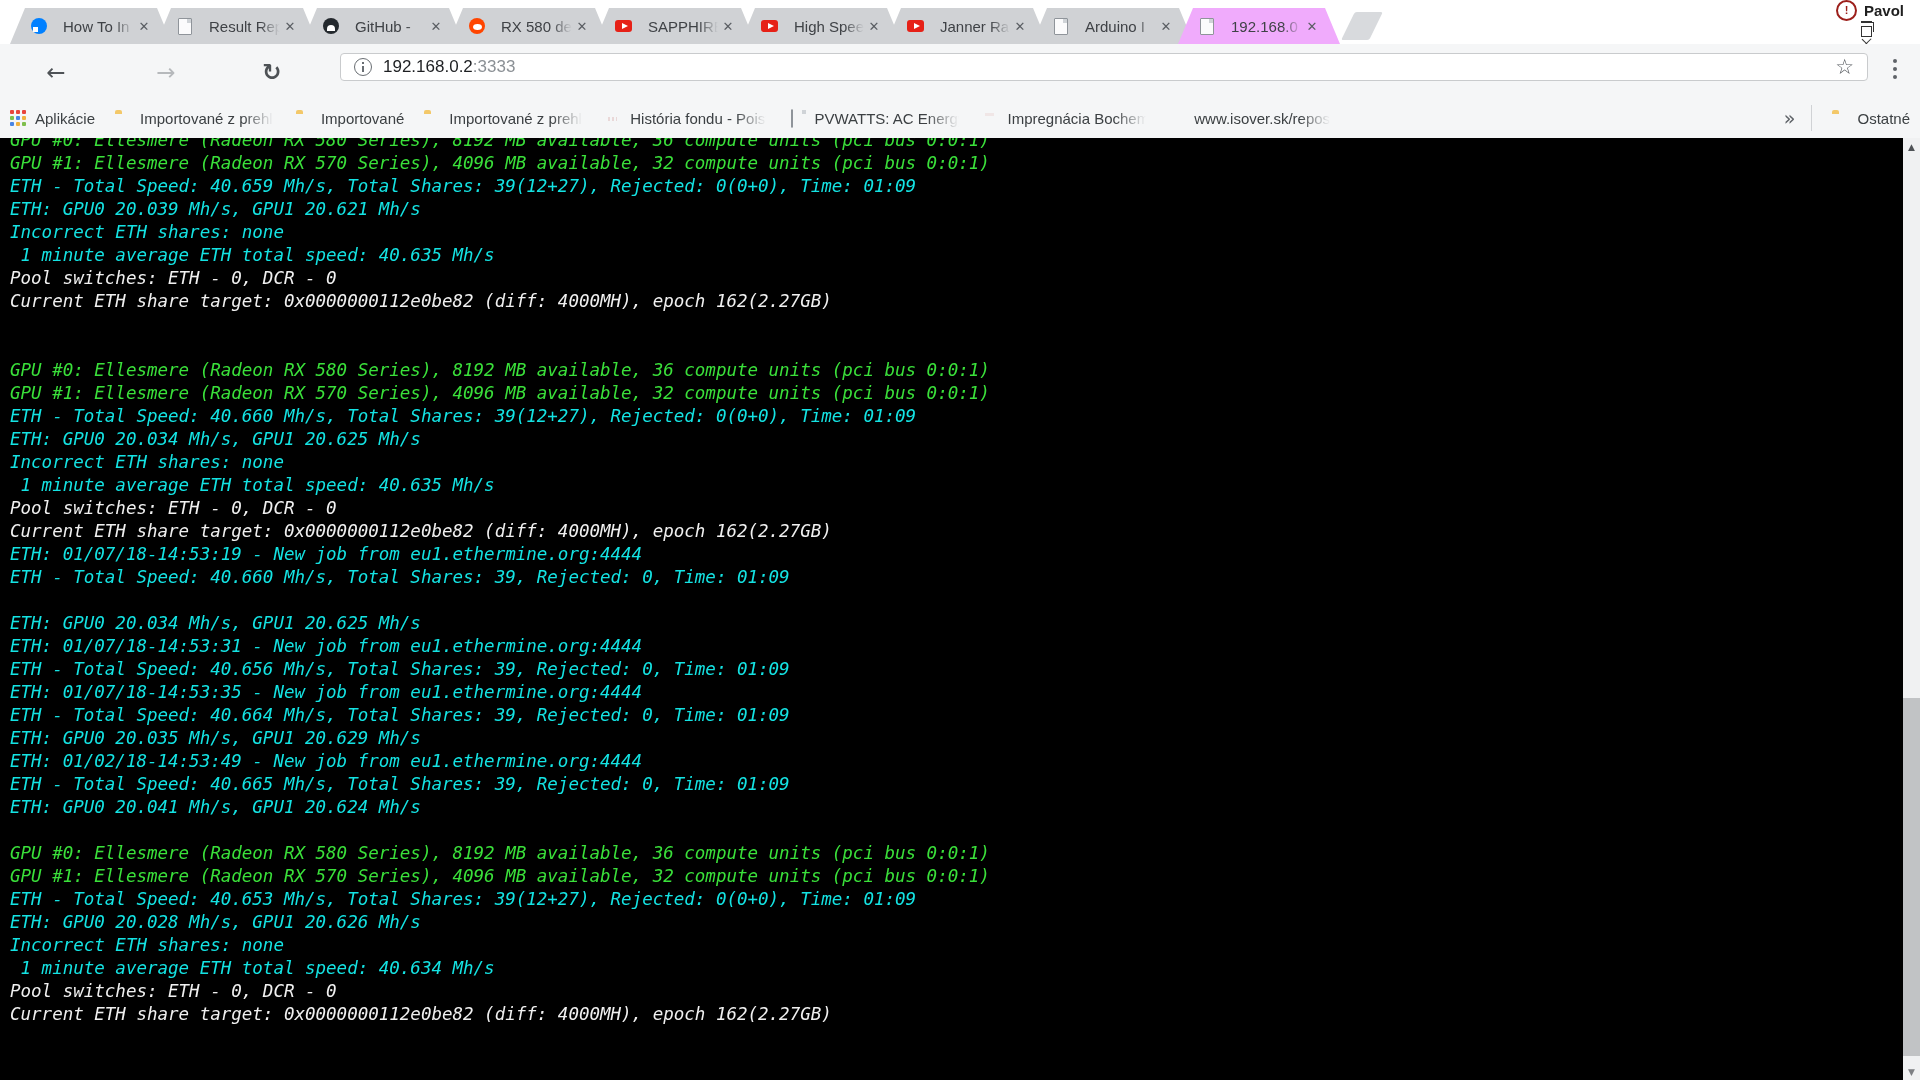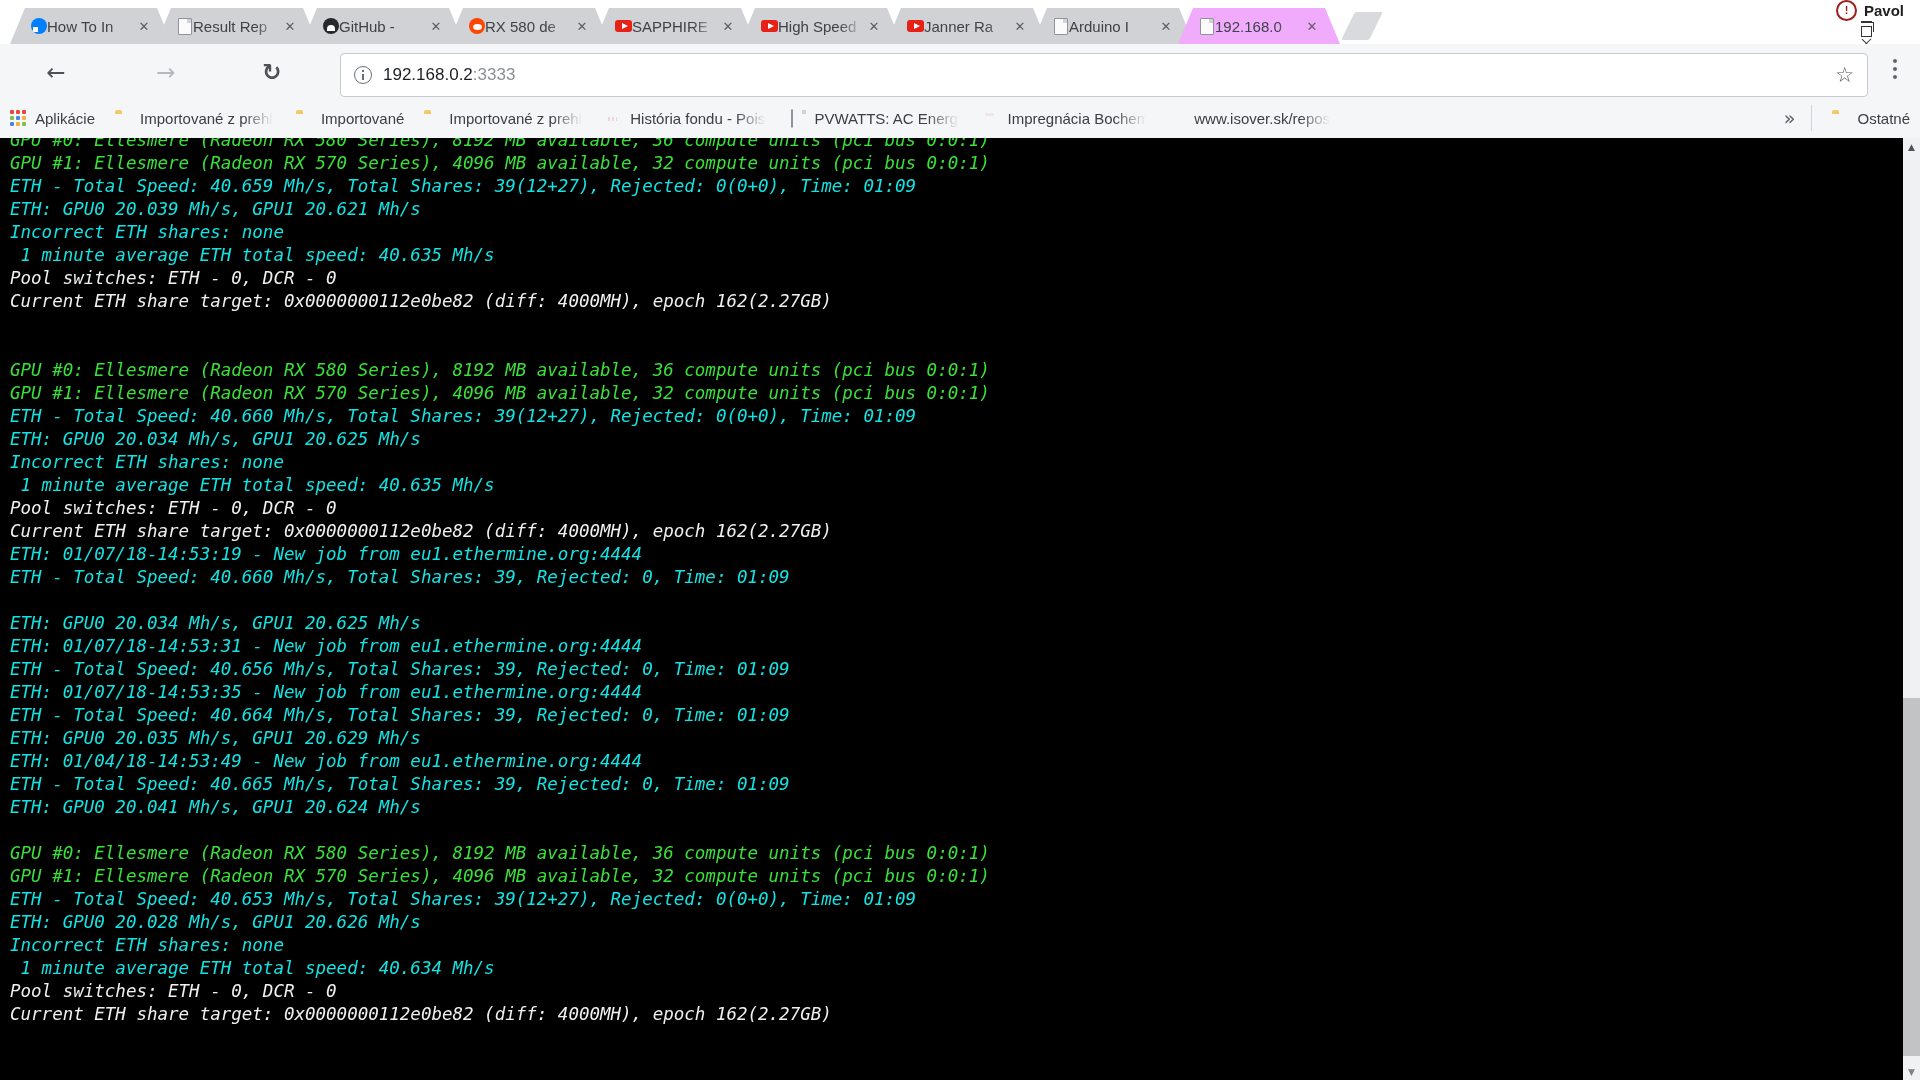--- a/index.html
+++ b/index.html
@@ -6,21 +6,21 @@
   body{width:1920px;height:1080px;overflow:hidden;background:#000;font-family:"Liberation Sans",sans-serif;-webkit-font-smoothing:antialiased;}
   .browser{position:absolute;inset:0;}
 
   
   .tabstrip{position:absolute;top:0;left:0;right:0;height:44px;background:#fff;}
   .tabs{position:absolute;left:10px;top:8px;height:36px;display:flex;}
   .tab{position:relative;width:162px;height:36px;margin-right:-16px;background:#d0d2d5;
        clip-path:polygon(15px 0,calc(100% - 15px) 0,100% 100%,0 100%);
        display:flex;align-items:center;padding:0 20px 0 21px;box-sizing:border-box;cursor:pointer;}
   .tab.active{background:#f0abfc;}
-  .tab-title{flex:1;font-size:15px;color:#3f4246;white-space:pre;overflow:hidden;margin-left:0;
+  .tab-title{flex:1;font-size:15px;color:#3f4246;white-space:pre;overflow:hidden;margin-left:16px;
        -webkit-mask-image:linear-gradient(to right,#000 70%,transparent 97%);
        mask-image:linear-gradient(to right,#000 70%,transparent 97%);}
   .tab-close{width:16px;flex:0 0 auto;text-align:center;font-size:13px;color:#5a5e63;font-family:"DejaVu Sans",sans-serif;}
   .tab-close::after{content:"✕";}
   .favicon{width:16px;height:16px;flex:0 0 auto;position:relative;}
   .fav-digitalocean{border-radius:50%;background:#0080ff;}
   .fav-digitalocean::after{content:"";position:absolute;left:2px;bottom:2px;width:5px;height:5px;background:#fff;}
   .fav-github{border-radius:50%;background:#24292e;}
   .fav-github::after{content:"";position:absolute;left:4px;top:7px;width:8px;height:6px;background:#fff;border-radius:4px 4px 0 0;}
   .fav-reddit{border-radius:50%;background:#ff4500;}
@@ -49,21 +49,21 @@
   
   .toolbar{position:absolute;top:44px;left:0;right:0;height:54px;background:#f5f6f7;}
   .navbtn{position:absolute;top:10px;width:36px;height:36px;display:flex;align-items:center;justify-content:center;
           font-size:23px;color:#4e5256;font-family:"DejaVu Sans",sans-serif;cursor:pointer;}
   .nav-back{left:38px;}
   .nav-back::after{content:"←";}
   .nav-fwd{left:148px;color:#b6b9bc;}
   .nav-fwd::after{content:"→";}
   .nav-reload{left:254px;}
   .nav-reload::after{content:"↻";font-weight:bold;}
-  .omnibox{position:absolute;left:340px;right:52px;top:9px;height:44px;background:#fff;border:1px solid #c9cbcd;
+  .omnibox{position:absolute;left:340px;right:52px;top:9px;height:28px;background:#fff;border:1px solid #c9cbcd;
            border-radius:4px;display:flex;align-items:center;box-sizing:border-box;cursor:text;}
   .info-icon{width:16px;height:16px;border:1.7px solid #696e73;border-radius:50%;margin:0 11px 0 13px;position:relative;flex:0 0 auto;}
   .info-icon::before{content:"";position:absolute;left:50%;top:3px;transform:translateX(-50%);width:2px;height:2px;background:#696e73;}
   .info-icon::after{content:"";position:absolute;left:50%;top:6.5px;transform:translateX(-50%);width:2px;height:6px;background:#696e73;}
   .url{font-size:17px;color:#1d1f22;white-space:pre;}
   .url-port{color:#8b9095;}
   .star-icon{margin-left:auto;margin-right:13px;font-size:21px;color:#55595e;font-family:"DejaVu Sans",sans-serif;cursor:pointer;line-height:1;}
   .star-icon::after{content:"☆";}
   .menu-dots{position:absolute;right:17px;top:15px;width:16px;height:24px;display:flex;justify-content:center;cursor:pointer;}
   .menu-dots span{width:4px;height:4px;border-radius:50%;background:#5f6368;box-shadow:0 8px 0 #5f6368,0 16px 0 #5f6368;}
@@ -280,21 +280,21 @@
         <div class="tline c-white">Current ETH share target: 0x0000000112e0be82 (diff: 4000MH), epoch 162(2.27GB)</div>
         <div class="tline c-cyan">ETH: 01/07/18-14:53:19 - New job from eu1.ethermine.org:4444</div>
         <div class="tline c-cyan">ETH - Total Speed: 40.660 Mh/s, Total Shares: 39, Rejected: 0, Time: 01:09</div>
         <div class="tline c-white"></div>
         <div class="tline c-cyan">ETH: GPU0 20.034 Mh/s, GPU1 20.625 Mh/s</div>
         <div class="tline c-cyan">ETH: 01/07/18-14:53:31 - New job from eu1.ethermine.org:4444</div>
         <div class="tline c-cyan">ETH - Total Speed: 40.656 Mh/s, Total Shares: 39, Rejected: 0, Time: 01:09</div>
         <div class="tline c-cyan">ETH: 01/07/18-14:53:35 - New job from eu1.ethermine.org:4444</div>
         <div class="tline c-cyan">ETH - Total Speed: 40.664 Mh/s, Total Shares: 39, Rejected: 0, Time: 01:09</div>
         <div class="tline c-cyan">ETH: GPU0 20.035 Mh/s, GPU1 20.629 Mh/s</div>
-        <div class="tline c-cyan">ETH: 01/04/18-14:53:49 - New job from eu1.ethermine.org:4444</div>
+        <div class="tline c-cyan">ETH: 01/02/18-14:53:49 - New job from eu1.ethermine.org:4444</div>
         <div class="tline c-cyan">ETH - Total Speed: 40.665 Mh/s, Total Shares: 39, Rejected: 0, Time: 01:09</div>
         <div class="tline c-cyan">ETH: GPU0 20.041 Mh/s, GPU1 20.624 Mh/s</div>
         <div class="tline c-white"></div>
         <div class="tline c-green">GPU #0: Ellesmere (Radeon RX 580 Series), 8192 MB available, 36 compute units (pci bus 0:0:1)</div>
         <div class="tline c-green">GPU #1: Ellesmere (Radeon RX 570 Series), 4096 MB available, 32 compute units (pci bus 0:0:1)</div>
         <div class="tline c-cyan">ETH - Total Speed: 40.653 Mh/s, Total Shares: 39(12+27), Rejected: 0(0+0), Time: 01:09</div>
         <div class="tline c-cyan">ETH: GPU0 20.028 Mh/s, GPU1 20.626 Mh/s</div>
         <div class="tline c-cyan">Incorrect ETH shares: none</div>
         <div class="tline c-cyan"> 1 minute average ETH total speed: 40.634 Mh/s</div>
         <div class="tline c-white">Pool switches: ETH - 0, DCR - 0</div>

